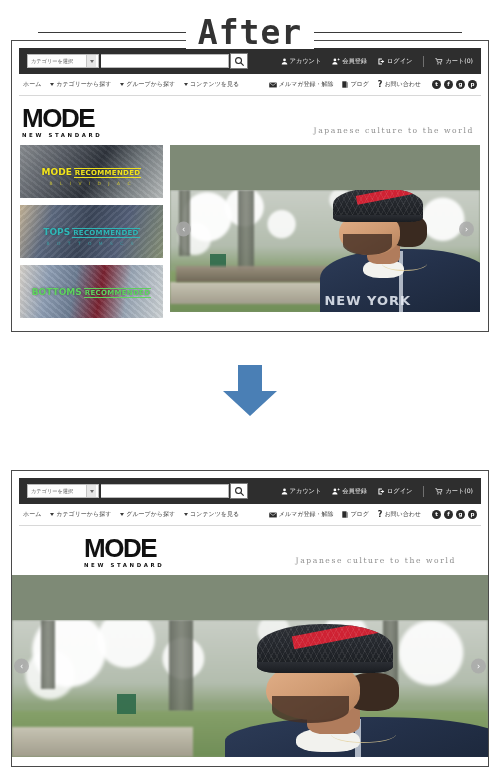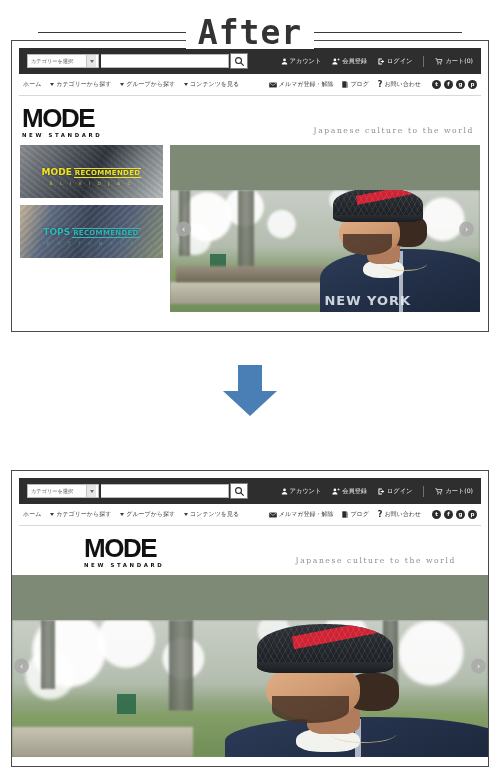--- a/index.html
+++ b/index.html
@@ -427,20 +427,28 @@
 
         <div class="thumb">
           <div class="ph" style="background:linear-gradient(110deg,#c8b79a 0%,#5d6a80 22%,#3b4659 46%,#55617a 70%,#8a9478 100%);"></div>
           <div class="ph" style="background:repeating-linear-gradient(-42deg,rgba(255,255,255,.06) 0 2px,rgba(0,0,0,.05) 2px 5px);"></div>
           <div class="thumb-label" style="color:#2fb8b8;">
             <span>TOPS</span><span class="rec">RECOMMENDED</span>
           </div>
           <div class="thumb-sub" style="color:#2fb8b8;">B O T T O M S   C S</div>
         </div>
 
+        <div class="thumb">
+          <div class="ph" style="background:linear-gradient(100deg,#d8d3cc 0%,#8f9fb5 20%,#6d7d93 38%,#7a2230 56%,#9aa7b6 74%,#cfd4d6 100%);"></div>
+          <div class="ph" style="background:repeating-linear-gradient(40deg,rgba(255,255,255,.07) 0 2px,rgba(0,0,0,.05) 2px 5px);"></div>
+          <div class="thumb-label" style="color:#5fd45f;">
+            <span>BOTTOMS</span><span class="rec">RECOMMENDED</span>
+          </div>
+          <div class="thumb-sub" style="color:#5fd45f;"></div>
+        </div>
 
       </div>
 
       <div class="hero">
         <div class="photo">
           <div class="sky"></div>
           <div class="trunk" style="left:22%;"></div>
           <div class="trunk" style="left:3%;bottom:46%;width:3.5%;"></div>
           <div class="grass"></div>
           <div class="binbag"></div>

